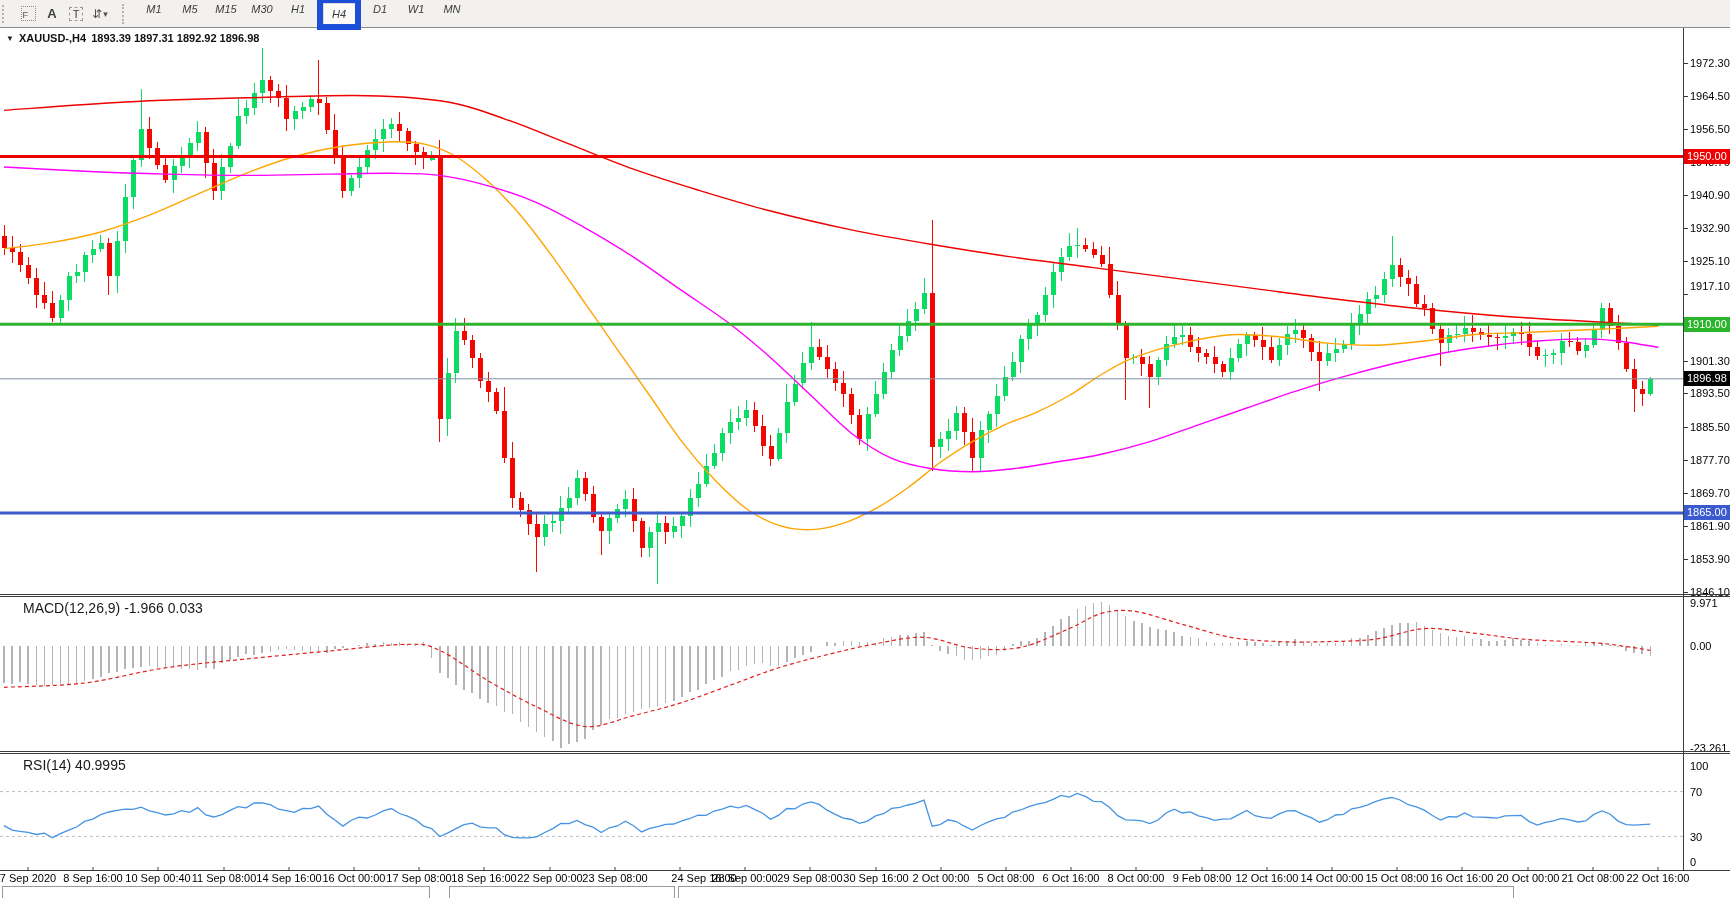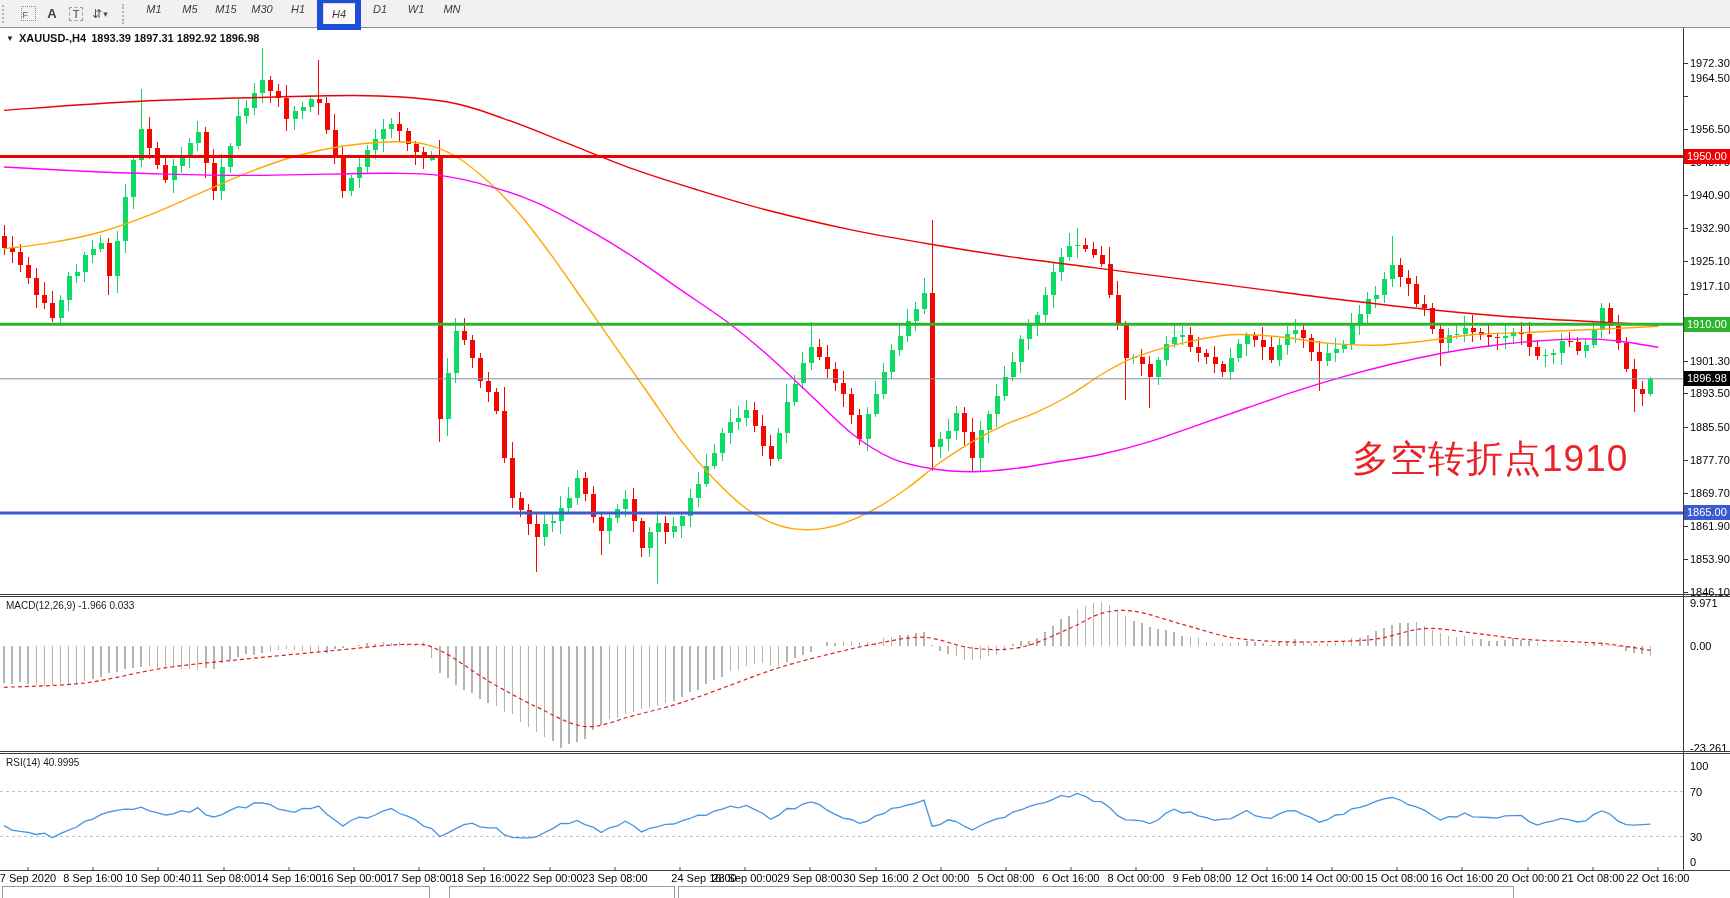--- a/index.html
+++ b/index.html
@@ -24,21 +24,21 @@
   .panel-svg{position:absolute;left:0;}
   .vline-axis{position:absolute;left:1683px;top:28px;width:1px;height:842px;background:#3c3c3c;}
   .hline-sep{position:absolute;left:0;width:1730px;height:1px;background:#3c3c3c;}
   .axis-label{position:absolute;left:1690px;font-size:11px;color:#000;white-space:nowrap;line-height:12px;}
   .axis-tick{position:absolute;left:1683px;width:5px;height:1px;background:#333;}
   .price-badge{position:absolute;left:1683px;width:47px;height:15px;color:#fff;font-size:11px;
     line-height:15px;padding-left:4px;box-sizing:border-box;white-space:nowrap;}
   #chart-title{position:absolute;left:6px;top:32px;font-size:11px;font-weight:bold;color:#111;
     display:flex;align-items:center;gap:5px;}
   #chart-title .tri{font-size:8px;color:#222;}
-  .ind-label{position:absolute;left:6px;font-size:10px;color:#1a1a1a;white-space:nowrap;}
+  .ind-label{position:absolute;left:23px;font-size:14px;color:#1a1a1a;white-space:nowrap;}
   .date-label{position:absolute;top:872px;font-size:11px;color:#000;white-space:nowrap;transform:translateX(-50%);}
   .date-tick{position:absolute;top:867px;width:1px;height:4px;background:#444;transform:translateX(-50%);}
   #annotation{position:absolute;left:1352px;top:434px;font-size:37px;letter-spacing:1px;white-space:nowrap;}
   .status-box{position:absolute;top:886px;height:14px;background:#fff;border:1px solid #9a9a9a;box-sizing:border-box;}
 </style>
 </head>
 <body>
 
 <div id="app">
 
@@ -488,21 +488,20 @@
       <line x1="0" y1="128.5" x2="1683" y2="128.5" stroke="#ef0000" stroke-width="3"></line>
       <line x1="0" y1="296.2" x2="1683" y2="296.2" stroke="#2cb42c" stroke-width="3"></line>
       <line x1="0" y1="484.9" x2="1683" y2="484.9" stroke="#3a5ace" stroke-width="3"></line>
       <line x1="0" y1="350.8" x2="1683" y2="350.8" stroke="#7e8da0" stroke-width="1"></line>
     </svg>
   <div id="chart-title">
     <span class="tri">▼</span>
     <span>XAUUSD-,H4</span>
     <span style="font-weight:bold;">1893.39 1897.31 1892.92 1896.98</span>
   </div>
-  <div id="annotation" style="color: rgb(234, 35, 40);">多空转折点1910</div>
 
   <svg id="macd-svg" class="panel-svg" style="top:597px" width="1683" height="154">
       <g shape-rendering="crispEdges">
         <line x1="4.0" y1="49" x2="4.0" y2="85.8" stroke="#b4b4b4" stroke-width="1.5"></line>
         <line x1="12.1" y1="49" x2="12.1" y2="87.0" stroke="#b4b4b4" stroke-width="1.5"></line>
         <line x1="20.1" y1="49" x2="20.1" y2="85.1" stroke="#b4b4b4" stroke-width="1.5"></line>
         <line x1="28.2" y1="49" x2="28.2" y2="86.8" stroke="#b4b4b4" stroke-width="1.5"></line>
         <line x1="36.3" y1="49" x2="36.3" y2="88.0" stroke="#b4b4b4" stroke-width="1.5"></line>
         <line x1="44.4" y1="49" x2="44.4" y2="89.3" stroke="#b4b4b4" stroke-width="1.5"></line>
         <line x1="52.4" y1="49" x2="52.4" y2="87.6" stroke="#b4b4b4" stroke-width="1.5"></line>
@@ -713,21 +712,21 @@
       <line x1="0" y1="38.6" x2="1683" y2="38.6" stroke="#bdbdbd" stroke-width="1" stroke-dasharray="3 3"></line>
       <line x1="0" y1="83.4" x2="1683" y2="83.4" stroke="#bdbdbd" stroke-width="1" stroke-dasharray="3 3"></line>
       <polyline points="4.0,72.6 12.1,77.1 20.1,78.4 28.2,79.3 36.3,81.5 44.4,80.1 52.4,84.7 60.5,80.6 68.6,77.2 76.6,74.0 84.7,68.4 92.8,66.1 100.8,61.6 108.9,59.0 117.0,57.3 125.1,56.1 133.1,56.4 141.2,54.2 149.3,57.8 157.3,59.6 165.4,62.0 173.5,60.8 181.5,57.6 189.6,59.3 197.7,54.6 205.8,61.9 213.8,64.0 221.9,61.6 230.0,57.4 238.0,53.7 246.1,54.8 254.2,50.0 262.2,49.8 270.3,51.7 278.4,56.2 286.4,57.7 294.5,59.4 302.6,55.4 310.7,55.7 318.7,53.1 326.8,61.2 334.9,67.0 342.9,73.1 351.0,67.5 359.1,64.2 367.2,65.0 375.2,62.0 383.3,57.8 391.4,55.5 399.4,60.5 407.5,63.2 415.6,66.8 423.6,73.1 431.7,75.6 439.8,83.5 447.9,79.9 455.9,75.7 464.0,71.6 472.1,70.2 480.1,73.9 488.2,74.9 496.3,74.9 504.3,81.7 512.4,84.4 520.5,84.9 528.6,84.9 536.6,83.9 544.7,79.5 552.8,75.6 560.8,70.4 568.9,70.7 577.0,67.5 585.0,71.6 593.1,74.1 601.2,79.6 609.3,74.8 617.3,73.0 625.4,68.3 633.5,72.7 641.5,78.9 649.6,75.3 657.7,73.7 665.7,71.4 673.8,71.0 681.9,67.8 690.0,65.5 698.0,62.1 706.1,62.3 714.2,58.0 722.2,56.2 730.3,53.2 738.4,54.8 746.4,52.5 754.5,56.4 762.6,60.2 770.6,66.3 778.7,62.2 786.8,55.5 794.9,55.8 802.9,51.0 811.0,48.9 819.1,51.4 827.1,57.2 835.2,61.4 843.3,65.2 851.4,66.5 859.4,70.4 867.5,68.1 875.6,62.9 883.6,60.7 891.7,55.4 899.8,54.3 907.8,52.0 915.9,50.2 924.0,47.2 932.1,73.2 940.1,71.6 948.2,66.8 956.3,68.5 964.3,73.2 972.4,77.1 980.5,72.5 988.5,68.9 996.6,65.8 1004.7,64.3 1012.8,59.0 1020.8,57.0 1028.9,53.7 1037.0,51.2 1045.0,49.6 1053.1,46.3 1061.2,42.4 1069.2,44.1 1077.3,40.4 1085.4,43.4 1093.5,48.3 1101.5,48.7 1109.6,54.5 1117.7,62.7 1125.7,66.9 1133.8,67.2 1141.9,67.9 1149.9,70.6 1158.0,67.0 1166.1,60.0 1174.2,56.1 1182.2,60.0 1190.3,58.9 1198.4,62.9 1206.4,64.7 1214.5,67.3 1222.6,66.2 1230.6,65.8 1238.7,61.7 1246.8,57.5 1254.9,62.7 1262.9,64.4 1271.0,65.3 1279.1,60.9 1287.1,57.8 1295.2,57.7 1303.3,61.6 1311.3,64.6 1319.4,69.2 1327.5,66.7 1335.5,62.0 1343.6,61.3 1351.7,55.8 1359.8,54.4 1367.8,51.8 1375.9,48.3 1384.0,45.8 1392.0,44.5 1400.1,47.0 1408.2,51.7 1416.3,53.8 1424.3,57.2 1432.4,62.5 1440.5,67.0 1448.5,63.7 1456.6,64.0 1464.7,59.9 1472.7,63.9 1480.8,64.1 1488.9,64.5 1497.0,65.1 1505.0,62.8 1513.1,62.6 1521.2,62.4 1529.2,68.6 1537.3,72.1 1545.4,69.3 1553.4,67.8 1561.5,65.4 1569.6,66.9 1577.7,69.0 1585.7,68.0 1593.8,61.4 1601.9,58.0 1609.9,61.0 1618.0,68.1 1626.1,71.7 1634.1,72.2 1642.2,71.7 1650.3,71.1" fill="none" stroke="#4593e2" stroke-width="1.3"></polyline>
     </svg>
   <div class="ind-label" style="top:757px">RSI(14) 40.9995</div>
 
   <div id="price-axis">
       <div class="axis-tick" style="top:63px"></div>
       <div class="axis-label" style="top:57px">1972.30</div>
       <div class="axis-tick" style="top:96px"></div>
-      <div class="axis-label" style="top:72px">1964.50</div>
+      <div class="axis-label" style="top:90px">1964.50</div>
       <div class="axis-tick" style="top:129px"></div>
       <div class="axis-label" style="top:123px">1956.50</div>
       <div class="axis-tick" style="top:162px"></div>
       <div class="axis-label" style="top:156px">1948.70</div>
       <div class="axis-tick" style="top:195px"></div>
       <div class="axis-label" style="top:189px">1940.90</div>
       <div class="axis-tick" style="top:228px"></div>
       <div class="axis-label" style="top:222px">1932.90</div>
       <div class="axis-tick" style="top:261px"></div>
       <div class="axis-label" style="top:255px">1925.10</div>
@@ -772,21 +771,21 @@
       <div class="date-label" style="left:28px">7 Sep 2020</div>
       <div class="date-tick" style="left:93px"></div>
       <div class="date-label" style="left:93px">8 Sep 16:00</div>
       <div class="date-tick" style="left:158px"></div>
       <div class="date-label" style="left:158px">10 Sep 00:40</div>
       <div class="date-tick" style="left:224px"></div>
       <div class="date-label" style="left:224px">11 Sep 08:00</div>
       <div class="date-tick" style="left:289px"></div>
       <div class="date-label" style="left:289px">14 Sep 16:00</div>
       <div class="date-tick" style="left:354px"></div>
-      <div class="date-label" style="left:354px">16 Sep 00:00</div>
+      <div class="date-label" style="left:354px">16 Oct 00:00</div>
       <div class="date-tick" style="left:419px"></div>
       <div class="date-label" style="left:419px">17 Sep 08:00</div>
       <div class="date-tick" style="left:484px"></div>
       <div class="date-label" style="left:484px">18 Sep 16:00</div>
       <div class="date-tick" style="left:550px"></div>
       <div class="date-label" style="left:550px">22 Sep 00:00</div>
       <div class="date-tick" style="left:615px"></div>
       <div class="date-label" style="left:615px">23 Sep 08:00</div>
       <div class="date-tick" style="left:680px"></div>
       <div class="date-label" style="left:704px">24 Sep 16:00</div>

